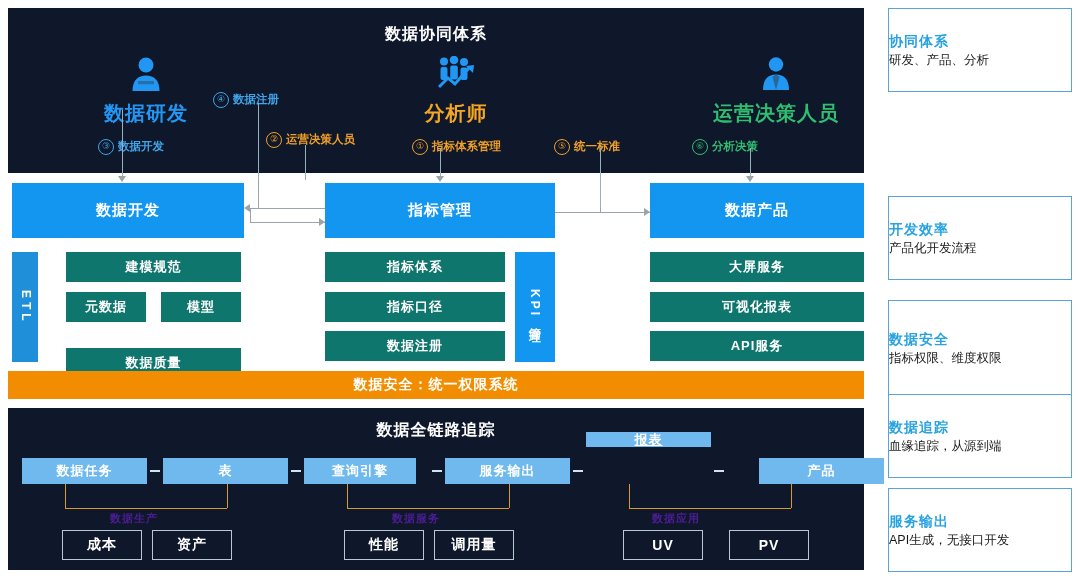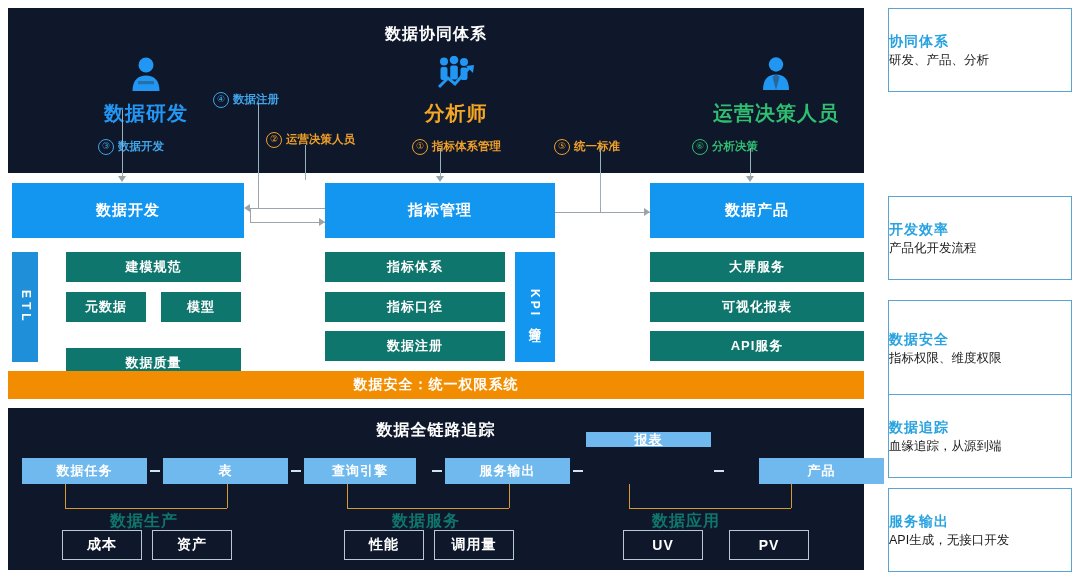--- a/index.html
+++ b/index.html
@@ -68,21 +68,21 @@
   #sec-bar{position:absolute;left:8px;top:371px;width:856px;height:28px;
       background:#F28C00;display:flex;align-items:center;justify-content:center;
       color:#ffffff;font-size:14px;font-weight:bold;letter-spacing:1px;}
 
   
   .chain{position:absolute;background:#6FB9EE;display:flex;
       align-items:center;justify-content:center;
       color:#ffffff;font-size:13px;font-weight:bold;letter-spacing:1px;}
   .dash{position:absolute;height:2px;width:10px;background:#cfe3f2;}
   .brk-b{position:absolute;height:1px;background:#D79A2B;}
-  .brk-label{position:absolute;color:#0f766e;font-size:16px;
+  .brk-label{position:absolute;color:#4c1d95;font-size:11px;
        font-weight:bold;white-space:nowrap;letter-spacing:1px;}
 
   .leafbox{position:absolute;border:1px solid #b9c9d4;display:flex;
       align-items:center;justify-content:center;color:#ffffff;
       font-size:14px;font-weight:bold;letter-spacing:1px;}
 
   
   #sidebar{position:absolute;left:884px;top:0;width:196px;height:578px;}
   .card{position:absolute;left:4px;width:184px;border:1px solid #5BA3D0;
       background:#ffffff;box-sizing:border-box;

